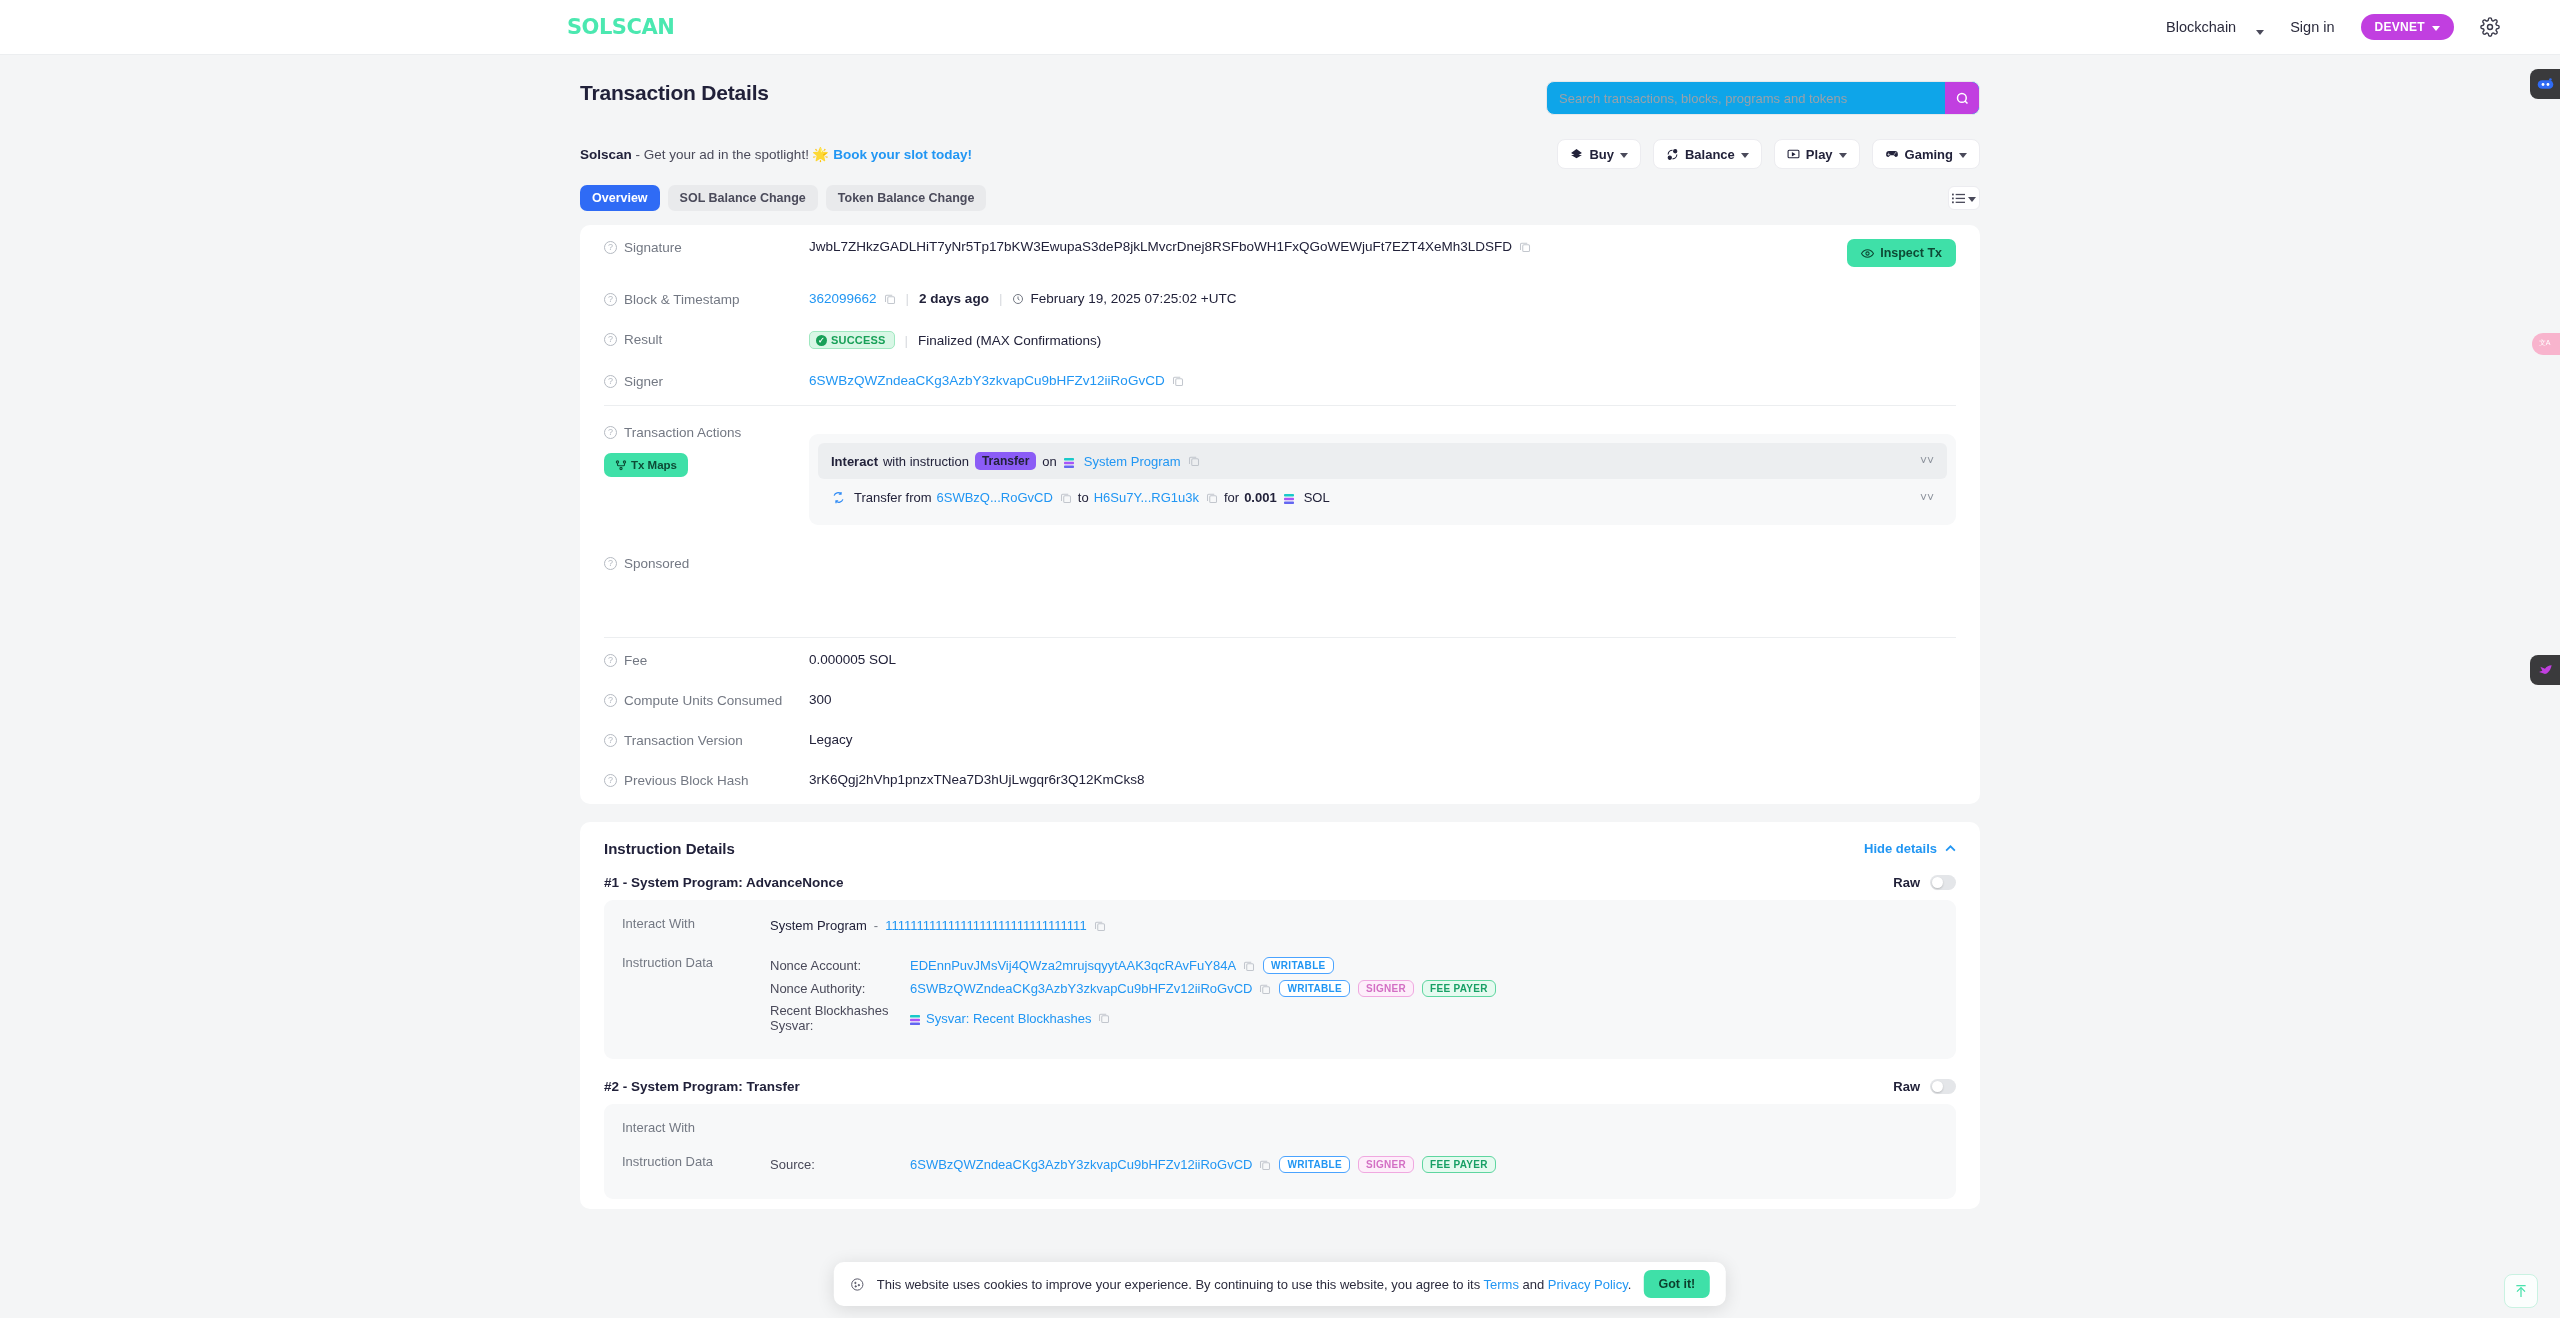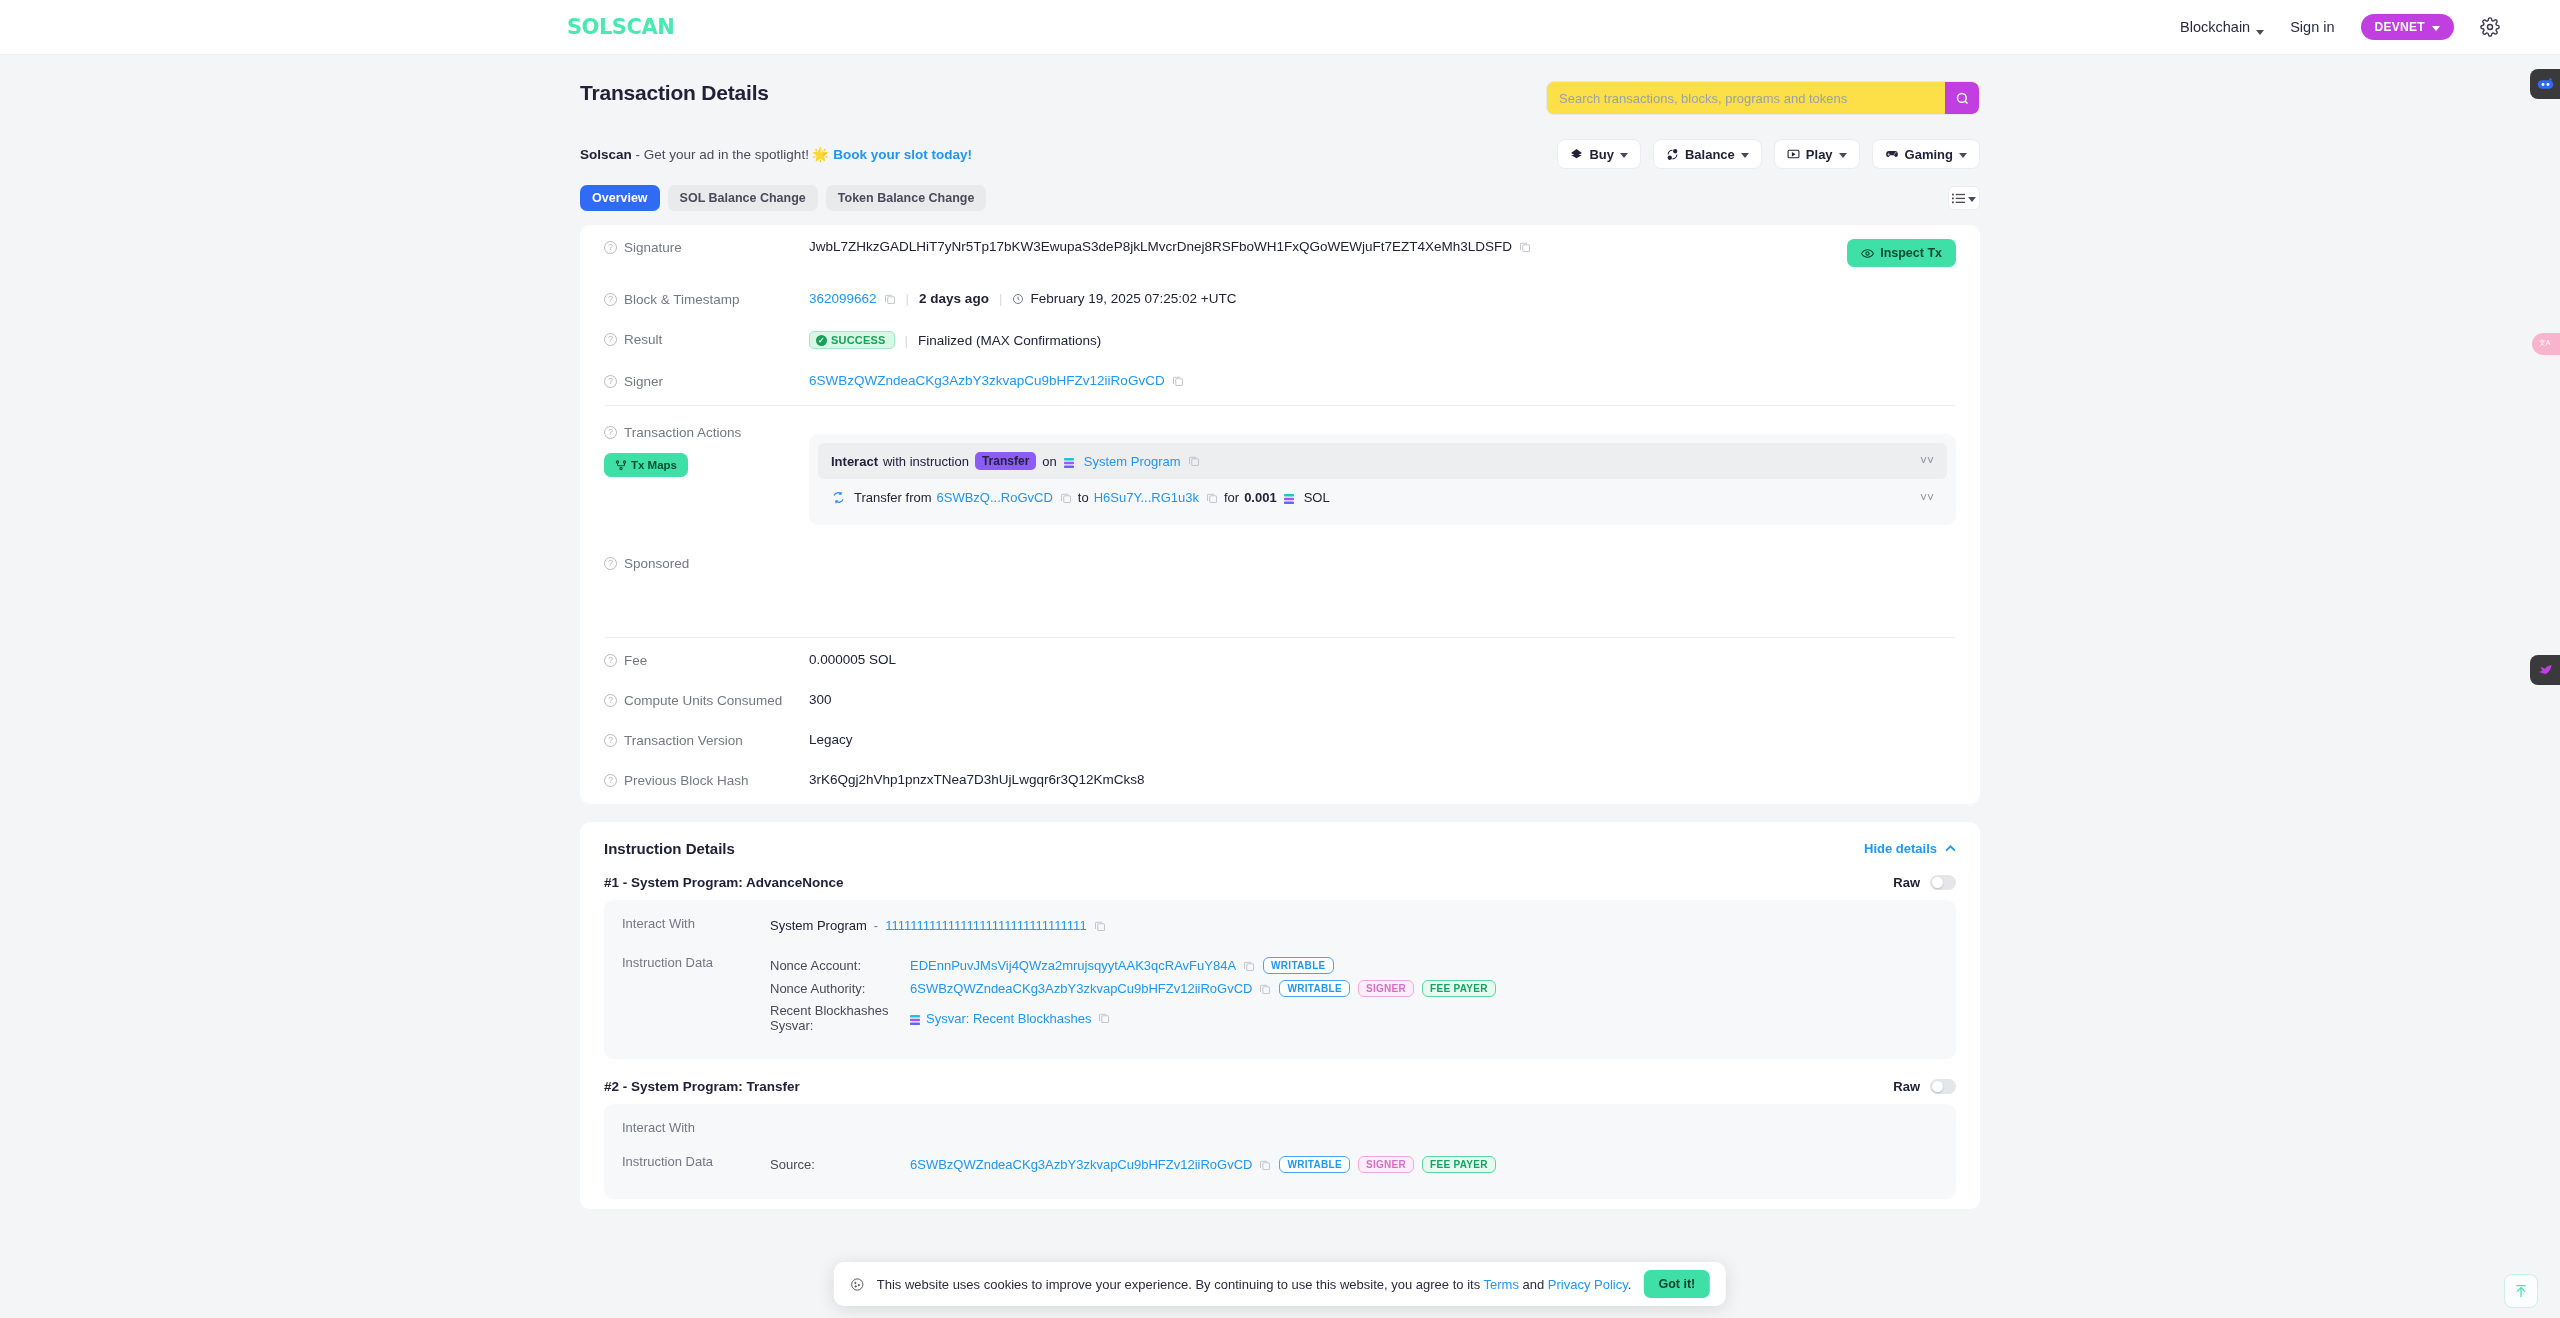--- a/index.html
+++ b/index.html
@@ -14,37 +14,37 @@
   a{text-decoration:none;color:#2196f3;}
 
   
   .topnav{
     height:55px;background:#fff;display:flex;align-items:center;
     padding:0 60px 0 0;border-bottom:1px solid #eceef0;
   }
   .logo{margin-left:567px;display:flex;align-items:center;letter-spacing:.5px;}
   .logo-text{font-size:21px;font-weight:800;color:#4be8b0;font-family:"DejaVu Sans",sans-serif;letter-spacing:-.5px;}
   .nav-right{margin-left:auto;display:flex;align-items:center;gap:26px;}
-  .nav-link{font-size:14.5px;color:#2b2b3d;display:flex;align-items:flex-end;gap:6px;cursor:pointer;}
+  .nav-link{font-size:14.5px;color:#2b2b3d;display:flex;align-items:flex-end;gap:20px;cursor:pointer;}
   .caret{width:0;height:0;border-left:4px solid transparent;border-right:4px solid transparent;border-top:5px solid #4a4a5a;display:inline-block;margin-top:2px;}
   .devnet-btn{
     background:#c13fe0;color:#fff;font-size:12px;font-weight:700;letter-spacing:.3px;
     border-radius:20px;padding:6px 14px;display:flex;align-items:center;gap:7px;cursor:pointer;
   }
   .devnet-btn .caret{border-top-color:#fff;}
   .gear{width:20px;height:20px;cursor:pointer;}
 
   
   .page{width:100%;height:calc(100% - 55px);overflow:hidden;position:relative;}
   .wrap{width:1400px;margin:0 auto;padding-top:26px;}
 
   .title-row{display:flex;align-items:flex-start;}
   h1{font-size:21px;font-weight:700;color:#21213a;letter-spacing:-.2px;}
   .search-box{
-    margin-left:auto;width:434px;height:34px;background:#fde047;border:1px solid #e6e8ea;border-radius:8px;
+    margin-left:auto;width:434px;height:34px;background:#0ea5e9;border:1px solid #e6e8ea;border-radius:8px;
     display:flex;align-items:center;overflow:hidden;
   }
   .search-box input{
     border:0;outline:0;flex:1;height:100%;padding:0 12px;font-size:13px;
     font-family:"Liberation Sans",sans-serif;color:#3a3a50;background:transparent;
   }
   .search-box input::placeholder{color:#9aa1a9;}
   .search-btn{width:34px;height:100%;background:#c13fe0;display:flex;align-items:center;justify-content:center;cursor:pointer;border-radius:0 7px 7px 0;}
 
   .promo-row{display:flex;align-items:center;margin-top:24px;}

